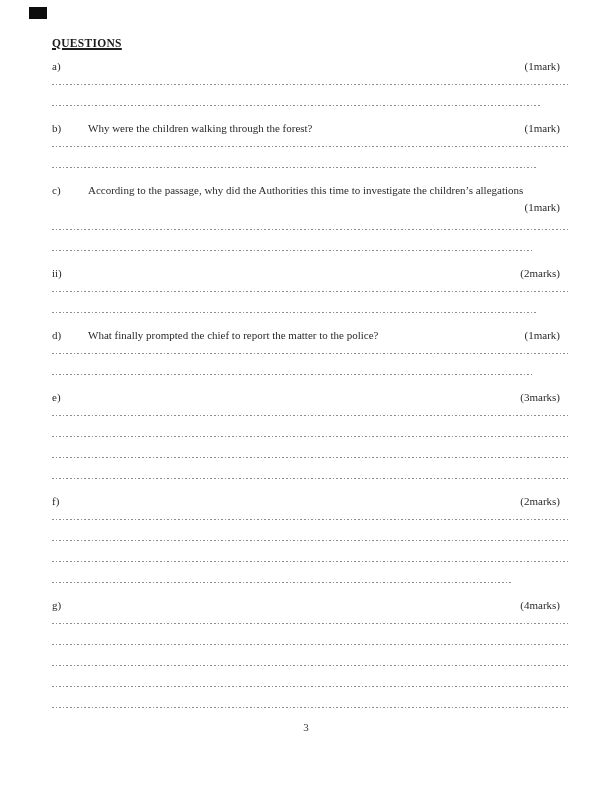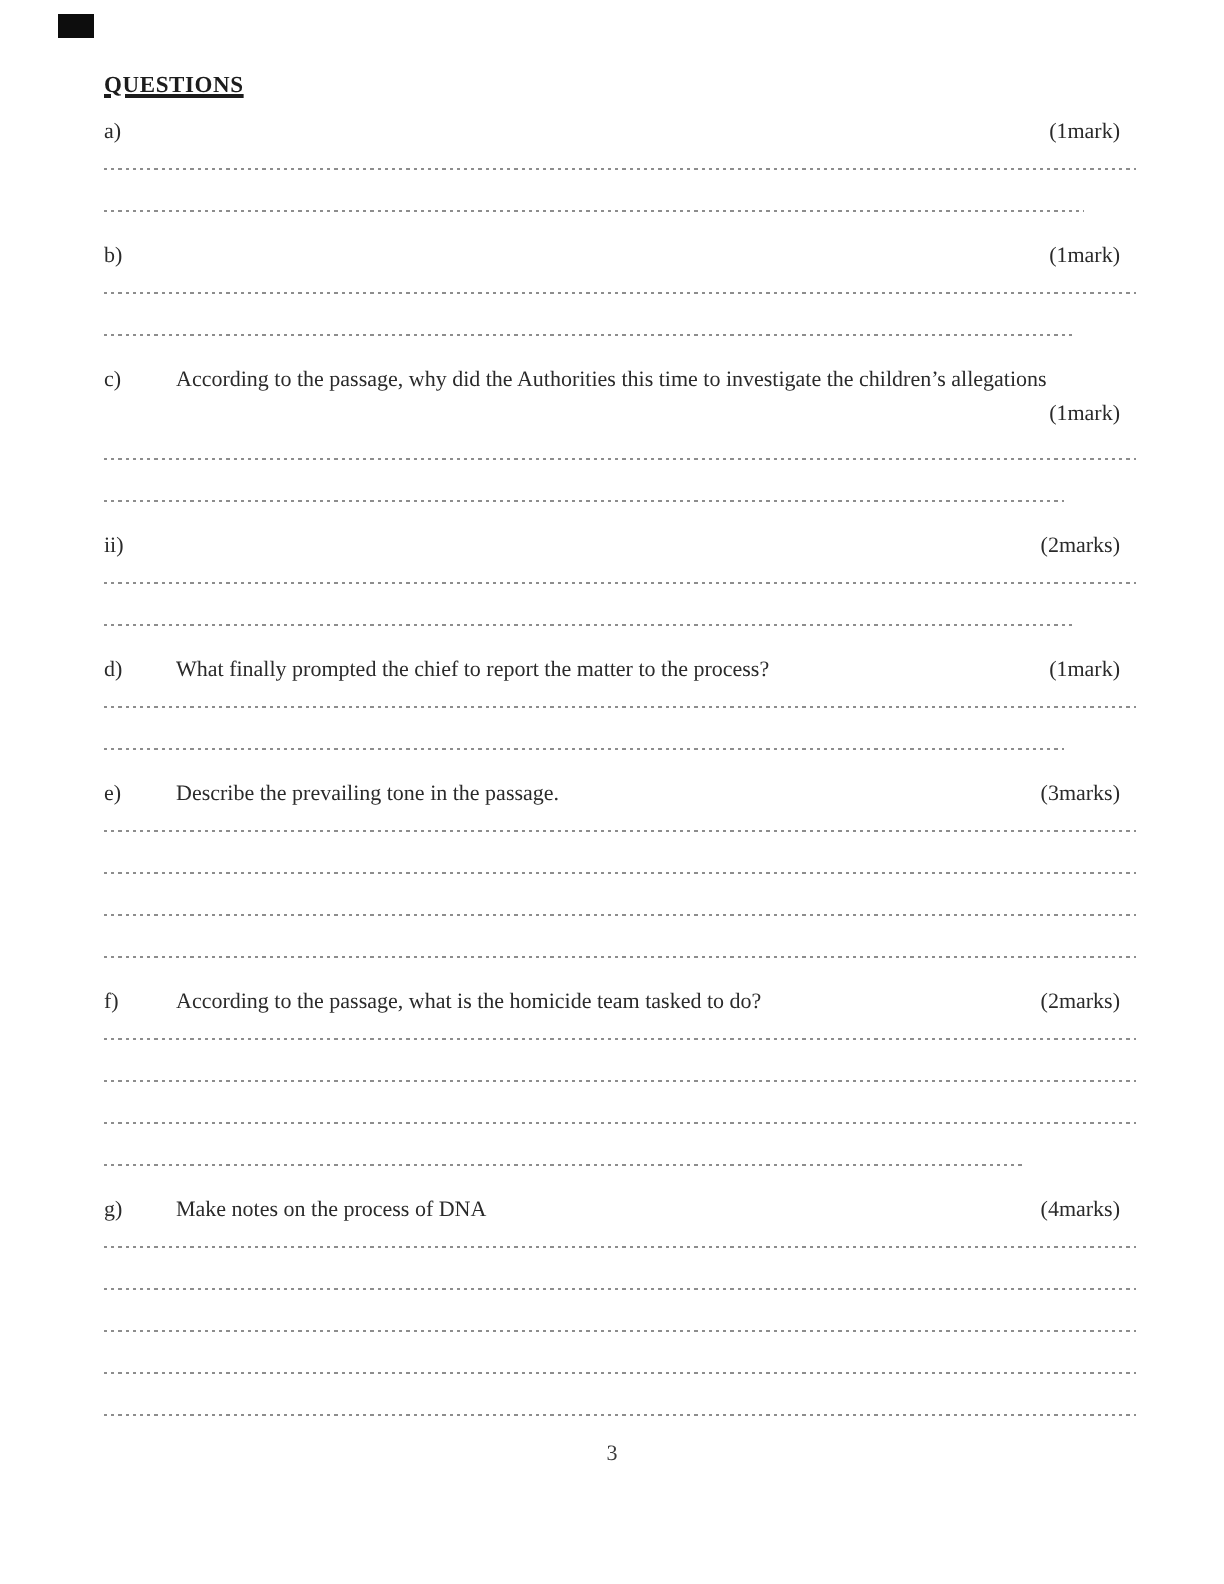--- a/index.html
+++ b/index.html
@@ -85,20 +85,21 @@
 
     <div class="answer-lines">
           <div class="answer-line first" style="width: 100%;"></div>
           <div class="answer-line" style="width: 95%;"></div>
         </div>
   </div>
 
   <div class="question">
     <div class="qrow">
       <span class="qletter">b)</span>
+      <span class="qtext">Why were the children walking through the forest?</span>
       <span class="qmarks">(1mark)</span>
     </div>
 
     <div class="answer-lines">
           <div class="answer-line first" style="width: 100%;"></div>
           <div class="answer-line" style="width: 94%;"></div>
         </div>
   </div>
 
   <div class="question">
@@ -122,64 +123,61 @@
 
     <div class="answer-lines">
           <div class="answer-line first" style="width: 100%;"></div>
           <div class="answer-line" style="width: 94%;"></div>
         </div>
   </div>
 
   <div class="question">
     <div class="qrow">
       <span class="qletter">d)</span>
-      <span class="qtext">What finally prompted the chief to report the matter to the process?</span>
+      <span class="qtext">What finally prompted the chief to report the matter to the police?</span>
       <span class="qmarks">(1mark)</span>
     </div>
 
     <div class="answer-lines">
           <div class="answer-line first" style="width: 100%;"></div>
           <div class="answer-line" style="width: 93%;"></div>
         </div>
   </div>
 
   <div class="question">
     <div class="qrow">
       <span class="qletter">e)</span>
-      <span class="qtext">Describe the prevailing tone in the passage.</span>
       <span class="qmarks">(3marks)</span>
     </div>
 
     <div class="answer-lines">
           <div class="answer-line first" style="width: 100%;"></div>
           <div class="answer-line" style="width: 100%;"></div>
           <div class="answer-line" style="width: 100%;"></div>
           <div class="answer-line" style="width: 100%;"></div>
         </div>
   </div>
 
   <div class="question">
     <div class="qrow">
       <span class="qletter">f)</span>
-      <span class="qtext">According to the passage, what is the homicide team tasked to do?</span>
       <span class="qmarks">(2marks)</span>
     </div>
 
     <div class="answer-lines">
           <div class="answer-line first" style="width: 100%;"></div>
           <div class="answer-line" style="width: 100%;"></div>
           <div class="answer-line" style="width: 100%;"></div>
           <div class="answer-line" style="width: 89%;"></div>
         </div>
   </div>
 
   <div class="question">
     <div class="qrow">
       <span class="qletter">g)</span>
-      <span class="qtext">Make notes on the process of DNA</span>
       <span class="qmarks">(4marks)</span>
     </div>
 
     <div class="answer-lines">
           <div class="answer-line first" style="width: 100%;"></div>
           <div class="answer-line" style="width: 100%;"></div>
           <div class="answer-line" style="width: 100%;"></div>
           <div class="answer-line" style="width: 100%;"></div>
           <div class="answer-line" style="width: 100%;"></div>
         </div>

